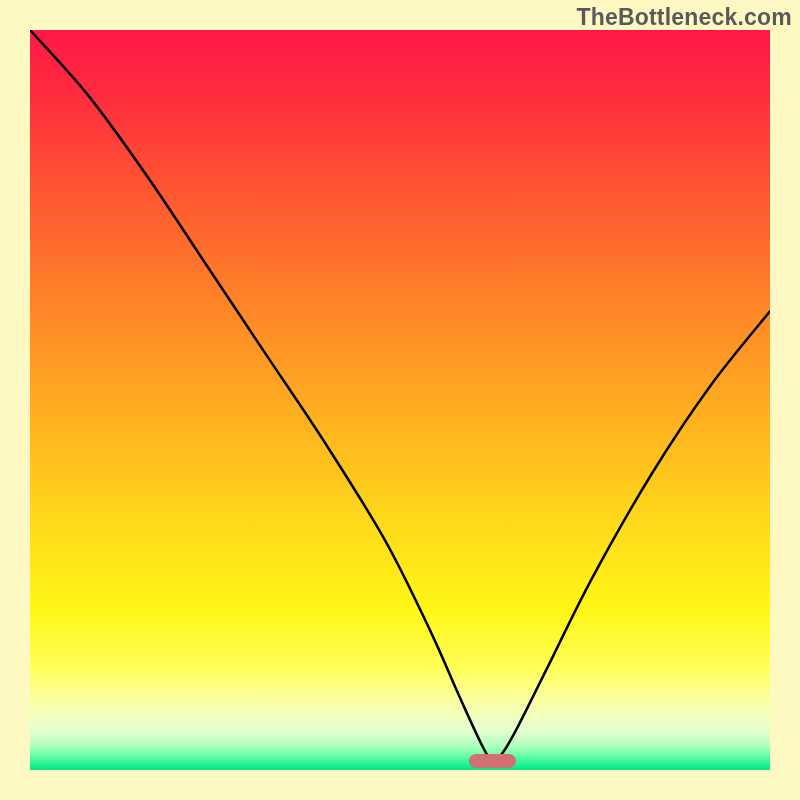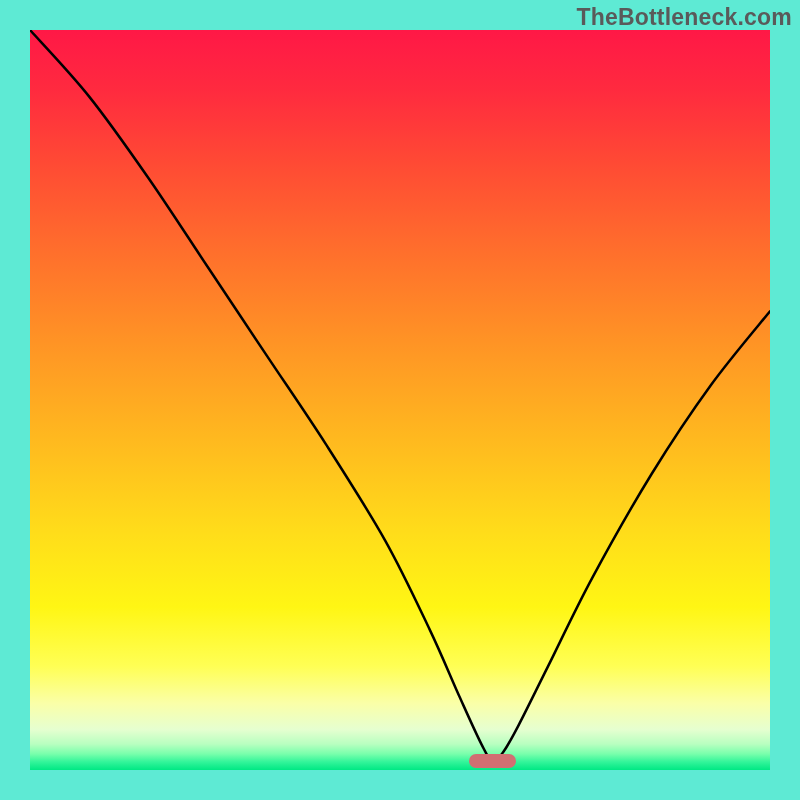--- a/index.html
+++ b/index.html
@@ -7,21 +7,21 @@
     padding: 0;
     width: 800px;
     height: 800px;
     background: #000;
     overflow: hidden;
   }
   .root {
     position: relative;
     width: 800px;
     height: 800px;
-    background: #5eead4;
+    background: #fef9c3;
   }
   .watermark {
     position: absolute;
     top: 4px;
     right: 8px;
     font-family: Arial, Helvetica, sans-serif;
     font-size: 23px;
     font-weight: 600;
     color: #5a5a5a;
     letter-spacing: 0.2px;

